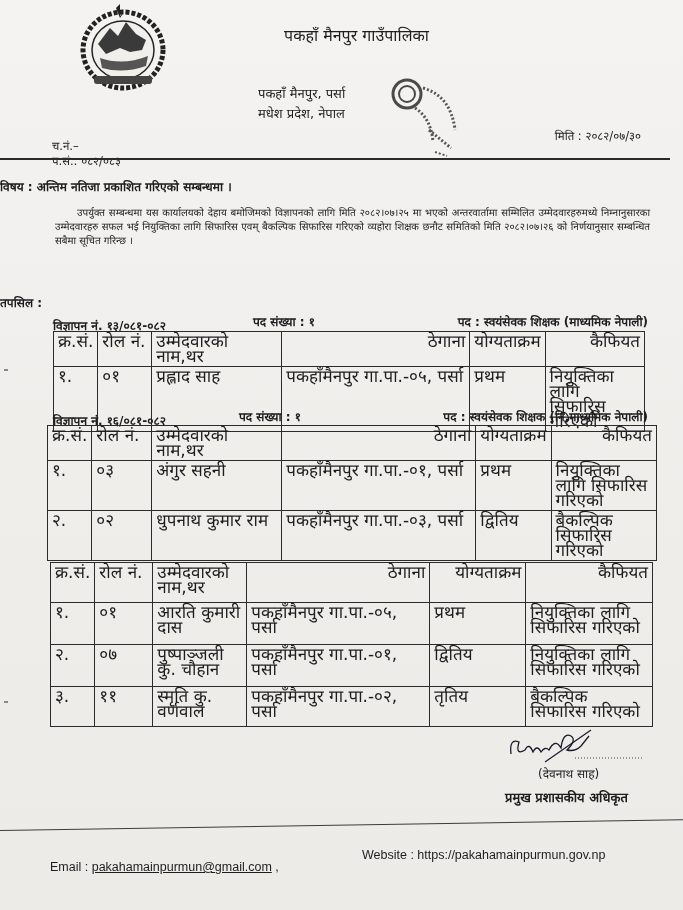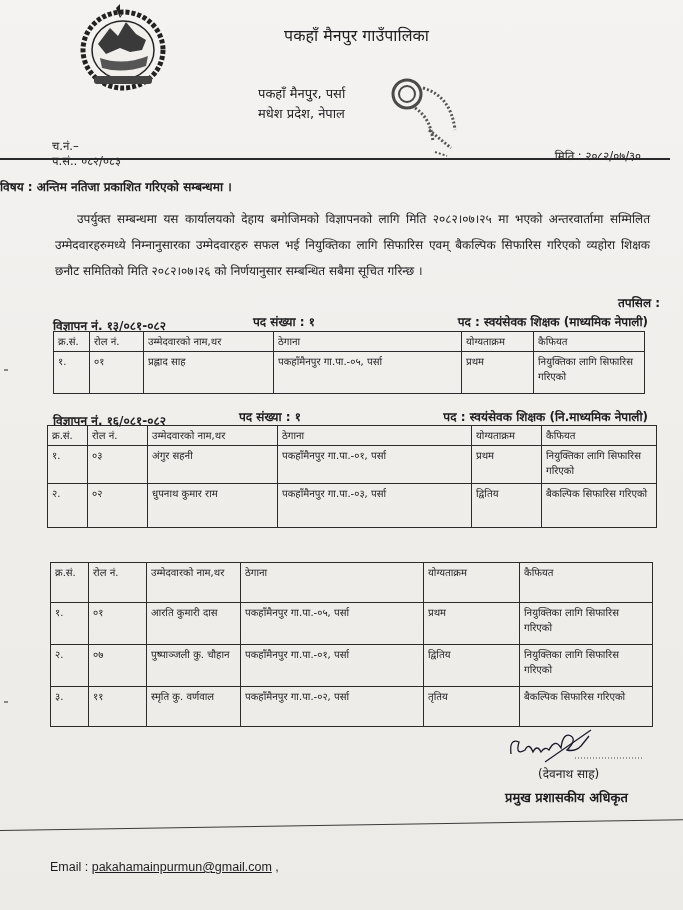--- a/index.html
+++ b/index.html
@@ -7,32 +7,32 @@
   body { font-family: "DejaVu Sans", "Liberation Sans", sans-serif; color: #1d1d1f; position: relative; }
   .page { position: absolute; left: 0; top: 0; width: 683px; height: 910px; background: linear-gradient(180deg, #f4f3f1 0%, #efedea 60%, #ecebe8 100%); }
   .emblem { position: absolute; left: 76px; top: 4px; width: 94px; height: 88px; }
   .hdr-line1 { position: absolute; left: 0; width: 683px; top: 24px; text-align: center; font-size: 16px; padding-left: 30px; }
   .hdr-line2 { position: absolute; left: 0; width: 683px; top: 48px; text-align: center; font-size: 22px; font-weight: bold; padding-left: 30px; letter-spacing: 0.3px; }
   .hdr-line3 { position: absolute; left: 258px; top: 84px; font-size: 13px; }
   .hdr-line4 { position: absolute; left: 258px; top: 104px; font-size: 13px; }
   .stamp { position: absolute; left: 385px; top: 78px; width: 90px; height: 82px; opacity: 0.85; }
   .ref-no { position: absolute; left: 52px; top: 118px; font-size: 11.5px; margin-top: 35px; }
   .ch-no { position: absolute; left: 52px; top: 138px; font-size: 11.5px; }
-  .date { position: absolute; right: 42px; top: 148px; font-size: 11.5px; }
+  .date { position: absolute; right: 42px; top: 128px; font-size: 11.5px; }
   .hr-top { position: absolute; left: 0; top: 158px; width: 670px; height: 2px; background: #2a2a2a; }
   .subject { position: absolute; left: 0; width: 683px; top: 178px; text-align: left; font-size: 12px; font-weight: bold; }
-  .body-text { position: absolute; left: 55px; top: 206px; width: 595px; font-size: 12px; line-height: 26px; text-align: justify; text-indent: 22px; }
-  .tapasil { position: absolute; left: 0; width: 660px; top: 294px; text-align: right; font-size: 12px; font-weight: bold; padding-left: 10px; }
+  .body-text { position: absolute; left: 55px; top: 206px; width: 595px; font-size: 10px; line-height: 14px; text-align: justify; text-indent: 22px; }
+  .tapasil { position: absolute; left: 0; width: 660px; top: 294px; text-align: left; font-size: 12px; font-weight: bold; }
   .sec-head { position: absolute; left: 53px; width: 595px; font-size: 12px; font-weight: bold; height: 18px; }
   .sec-head .adv { position: absolute; left: 0; top: 4px; }
   .sec-head .cnt { position: absolute; top: 0; }
   .sec-head .post { position: absolute; right: 0; top: 0; }
-  table.rt { position: absolute; border-collapse: collapse; font-size: 10px; }
+  table.rt { position: absolute; border-collapse: collapse; font-size: 17px; }
   table.rt td, table.rt th { border: 1px solid #2b2b2b; padding: 2px 4px; vertical-align: top; font-weight: normal; text-align: left; line-height: 15px; }
-  table.rt th.c { text-align: left; margin-top: 24px; }
+  table.rt th.c { text-align: right; margin-top: 24px; }
   .sign-area { position: absolute; left: 505px; top: 728px; width: 140px; height: 36px; }
   .signer-name { position: absolute; left: 538px; top: 765px; font-size: 12px; }
   .signer-title { position: absolute; left: 505px; top: 788px; font-size: 13px; font-weight: bold; }
   .hr-bottom { position: absolute; left: 0; top: 830px; width: 683px; height: 1px; background: #3a3a3a; transform: rotate(-0.9deg); transform-origin: left; }
   .footer-email { position: absolute; left: 50px; top: 860px; font-size: 12.5px; font-family: "Liberation Sans", sans-serif; }
   .footer-email a { color: #1d1d1f; text-decoration: underline; }
   .footer-web { position: absolute; left: 362px; top: 848px; font-size: 12.5px; font-family: "Liberation Sans", sans-serif; }
   .mark { position: absolute; left: 4px; width: 4px; height: 2px; background: #888; }
 </style>
 </head>
@@ -198,16 +198,17 @@
     <line x1="70" y1="30" x2="138" y2="30" stroke="#444" stroke-width="1" stroke-dasharray="1 2"></line>
   </svg>
   <div class="signer-name">(देवनाथ साह)</div>
   <div class="signer-title">प्रमुख प्रशासकीय अधिकृत</div>
 
   <div class="hr-bottom"></div>
 
   <div class="footer-email">
     <span>Email : </span><a>pakahamainpurmun@gmail.com</a><span> ,</span>
   </div>
+  <div class="footer-web">Website : https://pakahamainpurmun.gov.np</div>
 
   <div class="mark" style="top:369px;"></div>
   <div class="mark" style="top:701px;"></div>
 </div>
 
 </body></html>

